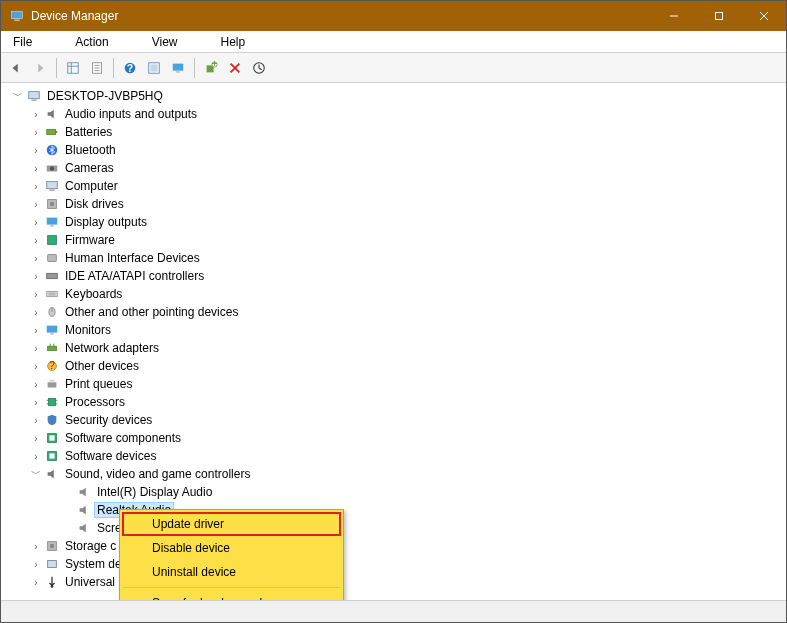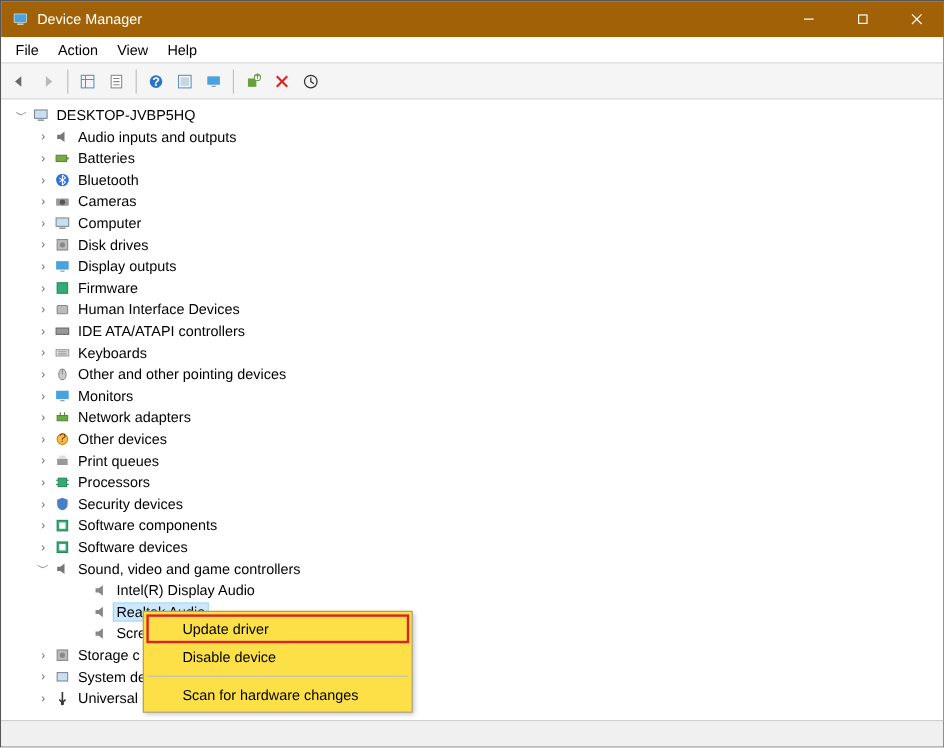--- a/index.html
+++ b/index.html
@@ -3,21 +3,21 @@
 <meta charset="utf-8">
 <style>
   * { box-sizing: border-box; font-family: "Segoe UI", Tahoma, sans-serif; font-size: 12px; }
   html,body { margin:0; padding:0; background:#fff; }
   .window { width:787px; height:623px; border:1px solid #555; display:flex; flex-direction:column; background:#fff; }
   .titlebar { height:30px; background:#a16207; color:#fff; display:flex; align-items:center; padding:0 0 0 8px; }
   .titlebar .title-text { flex:1; font-size:12px; }
   .title-icon { width:16px; height:16px; margin-right:6px; display:inline-flex; align-items:center; justify-content:center; }
   .win-controls { display:flex; height:100%; }
   .win-btn { width:45px; display:flex; align-items:center; justify-content:center; color:#fff; }
-  .menubar { height:22px; background:#fff; border-bottom:1px solid #d0d0d0; display:flex; align-items:center; padding:0 4px; }
+  .menubar { height:22px; background:#fff; border-bottom:1px solid #d0d0d0; display:flex; align-items:center; padding:0 4px;gap:27px; }
   .menu-item { padding:2px 8px; cursor:default; }
   .toolbar { height:30px; background:#f5f5f5; border-bottom:1px solid #d0d0d0; display:flex; align-items:center; padding:0 4px; gap:2px; }
   .tool-sep { width:1px; height:20px; background:#c0c0c0; margin:0 3px; }
   .tool-btn { width:22px; height:22px; display:flex; align-items:center; justify-content:center; border:1px solid transparent; }
   .tree { flex:1; overflow:auto; padding:4px 0 0 4px; position:relative; background:#fff; }
   .node { display:flex; align-items:center; height:18px; padding:0 2px; white-space:nowrap; }
   .node.selected .lbl { background:#cce8ff; outline:1px solid #99d1ff; }
   .expander { width:14px; height:14px; display:inline-flex; align-items:center; justify-content:center; color:#666; font-size:10px; cursor:pointer; }
   .expander.empty { visibility:hidden; }
   .node-icon { width:16px; height:16px; margin:0 3px 0 1px; display:inline-flex; align-items:center; justify-content:center; }
@@ -424,20 +424,21 @@
               <circle cx="8" cy="13" r="1.5" fill="#333"></circle>
             </svg>
           </span>
           <span class="lbl">Universal</span>
         </div>
       </div>
 
     <div class="context-menu" style="left:118px; top:426px;">
       <div class="ctx-item highlight">Update driver</div>
       <div class="ctx-item">Disable device</div>
+      <div class="ctx-item">Uninstall device</div>
       <div class="ctx-sep"></div>
       <div class="ctx-item">Scan for hardware changes</div>
     </div>
 
   </div>
 
   <div class="statusbar"></div>
 
 </div>
 

